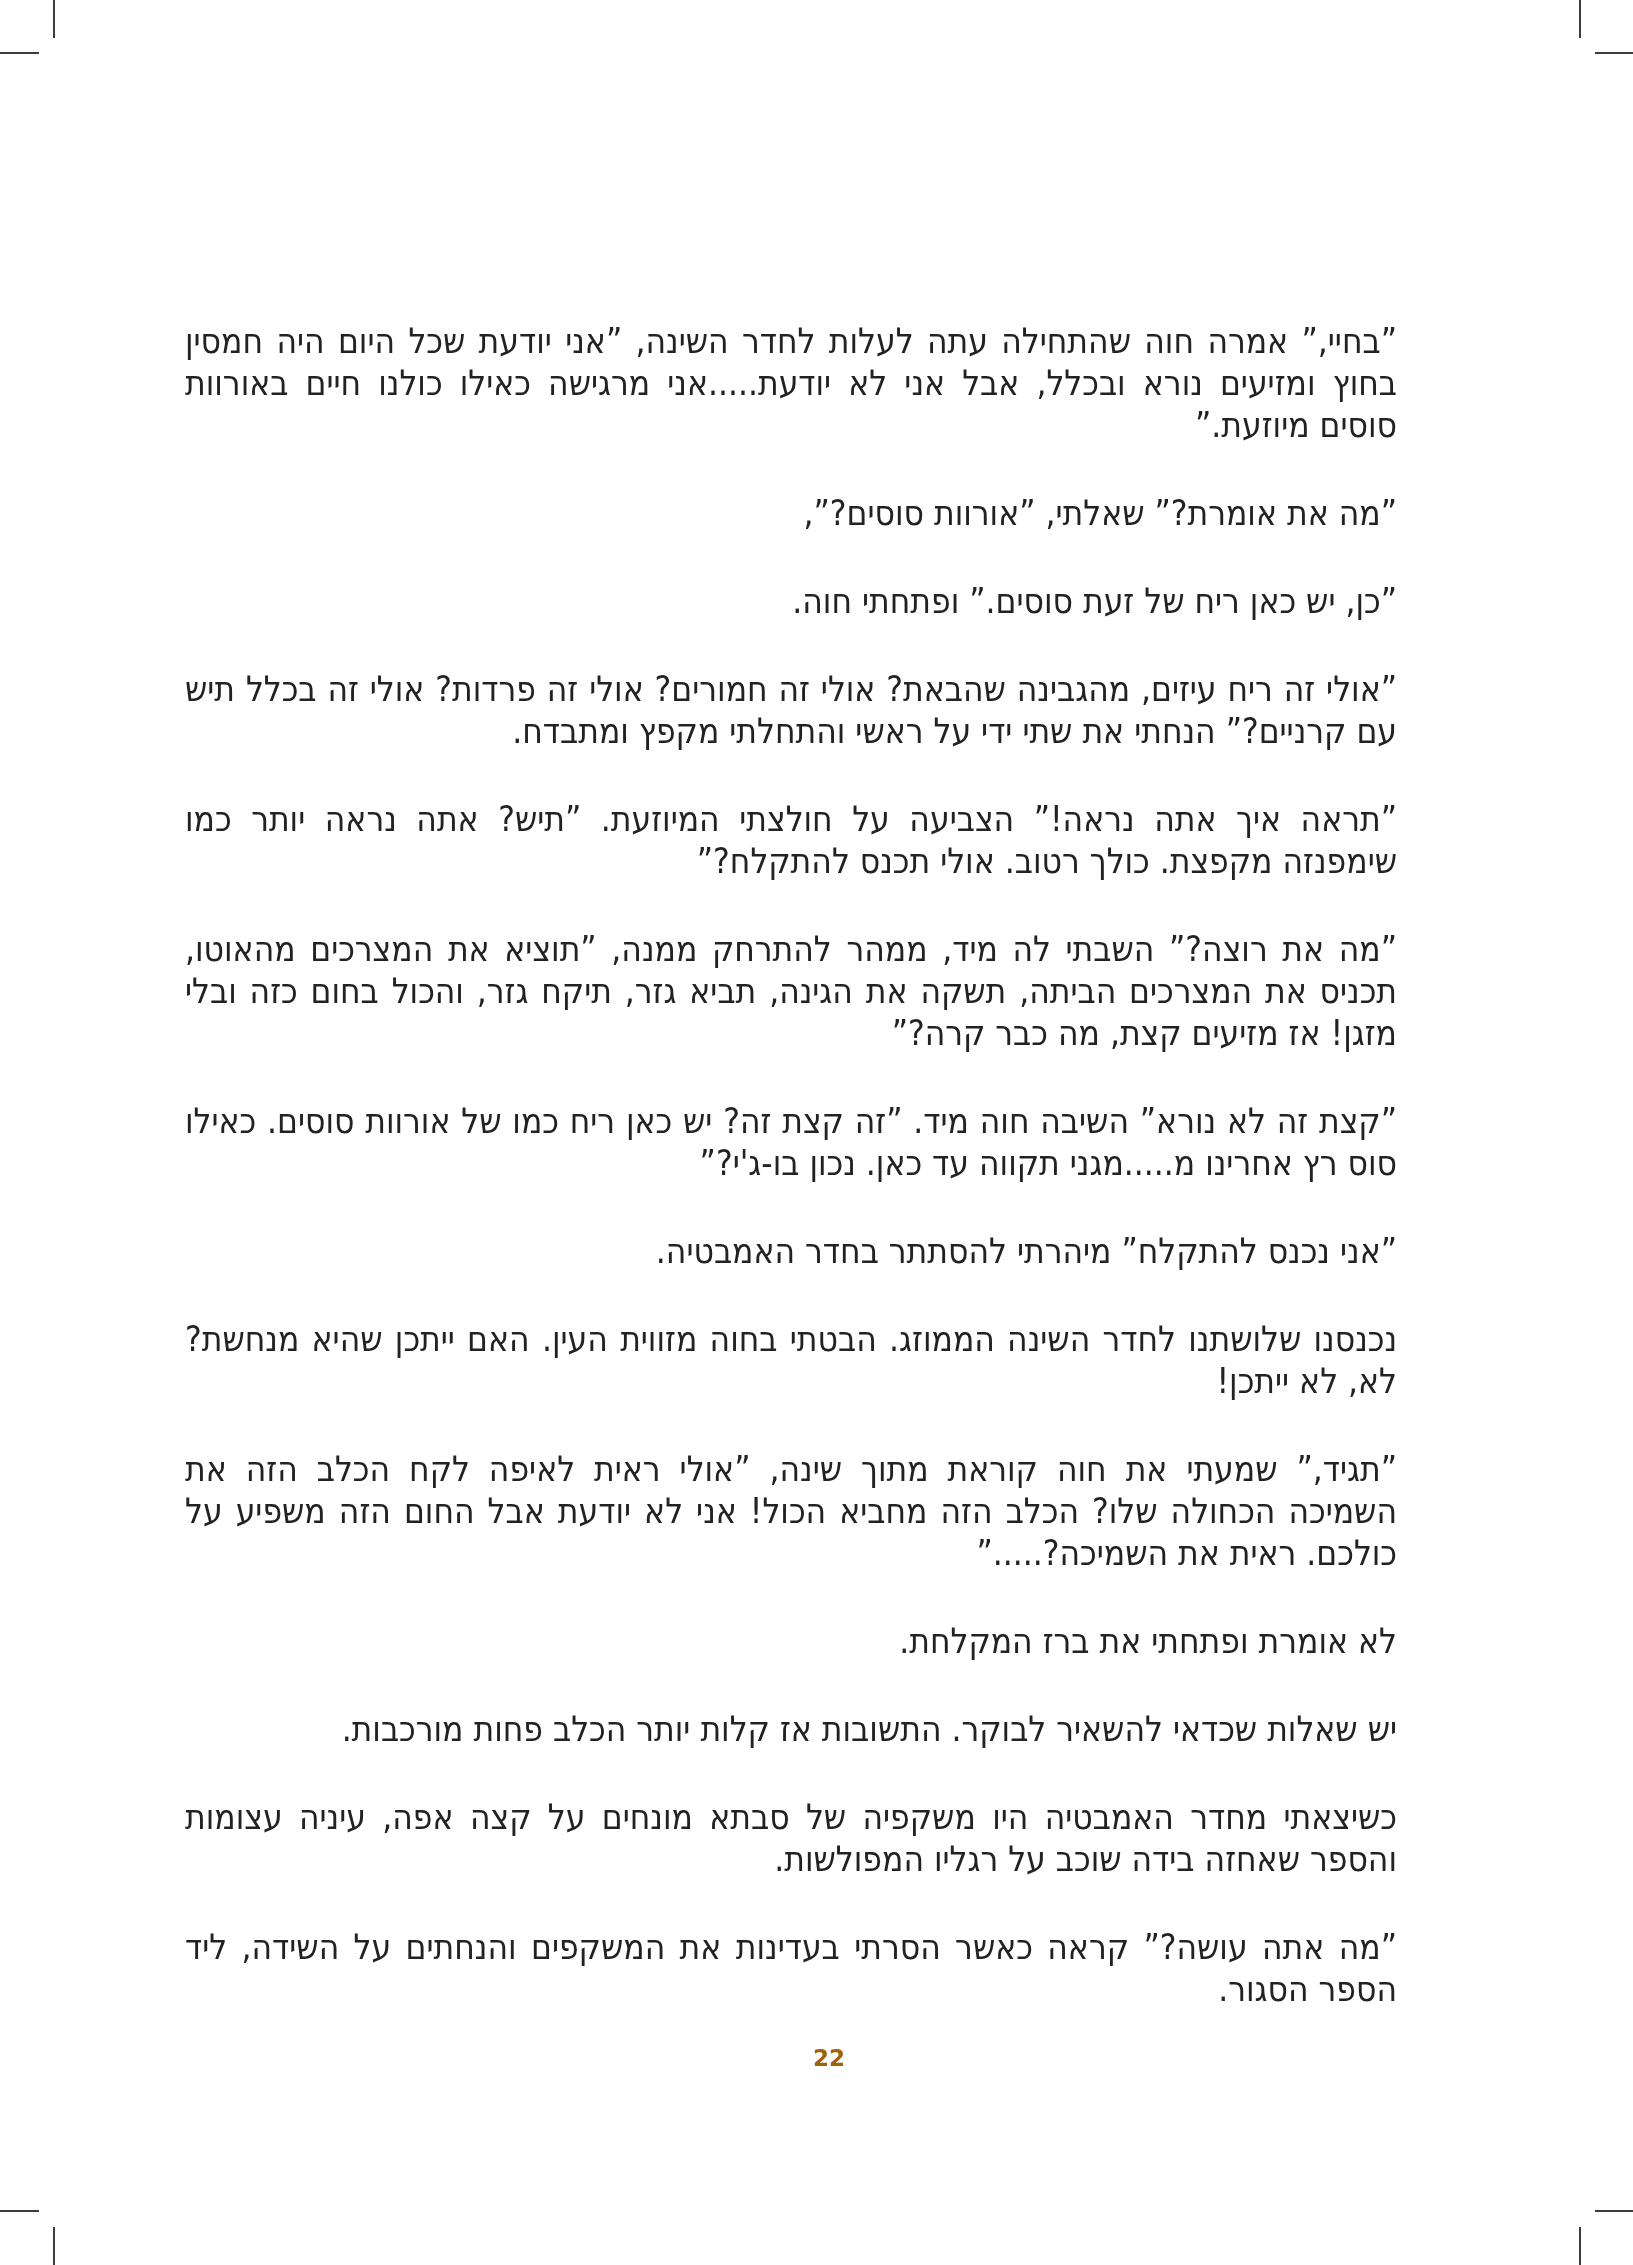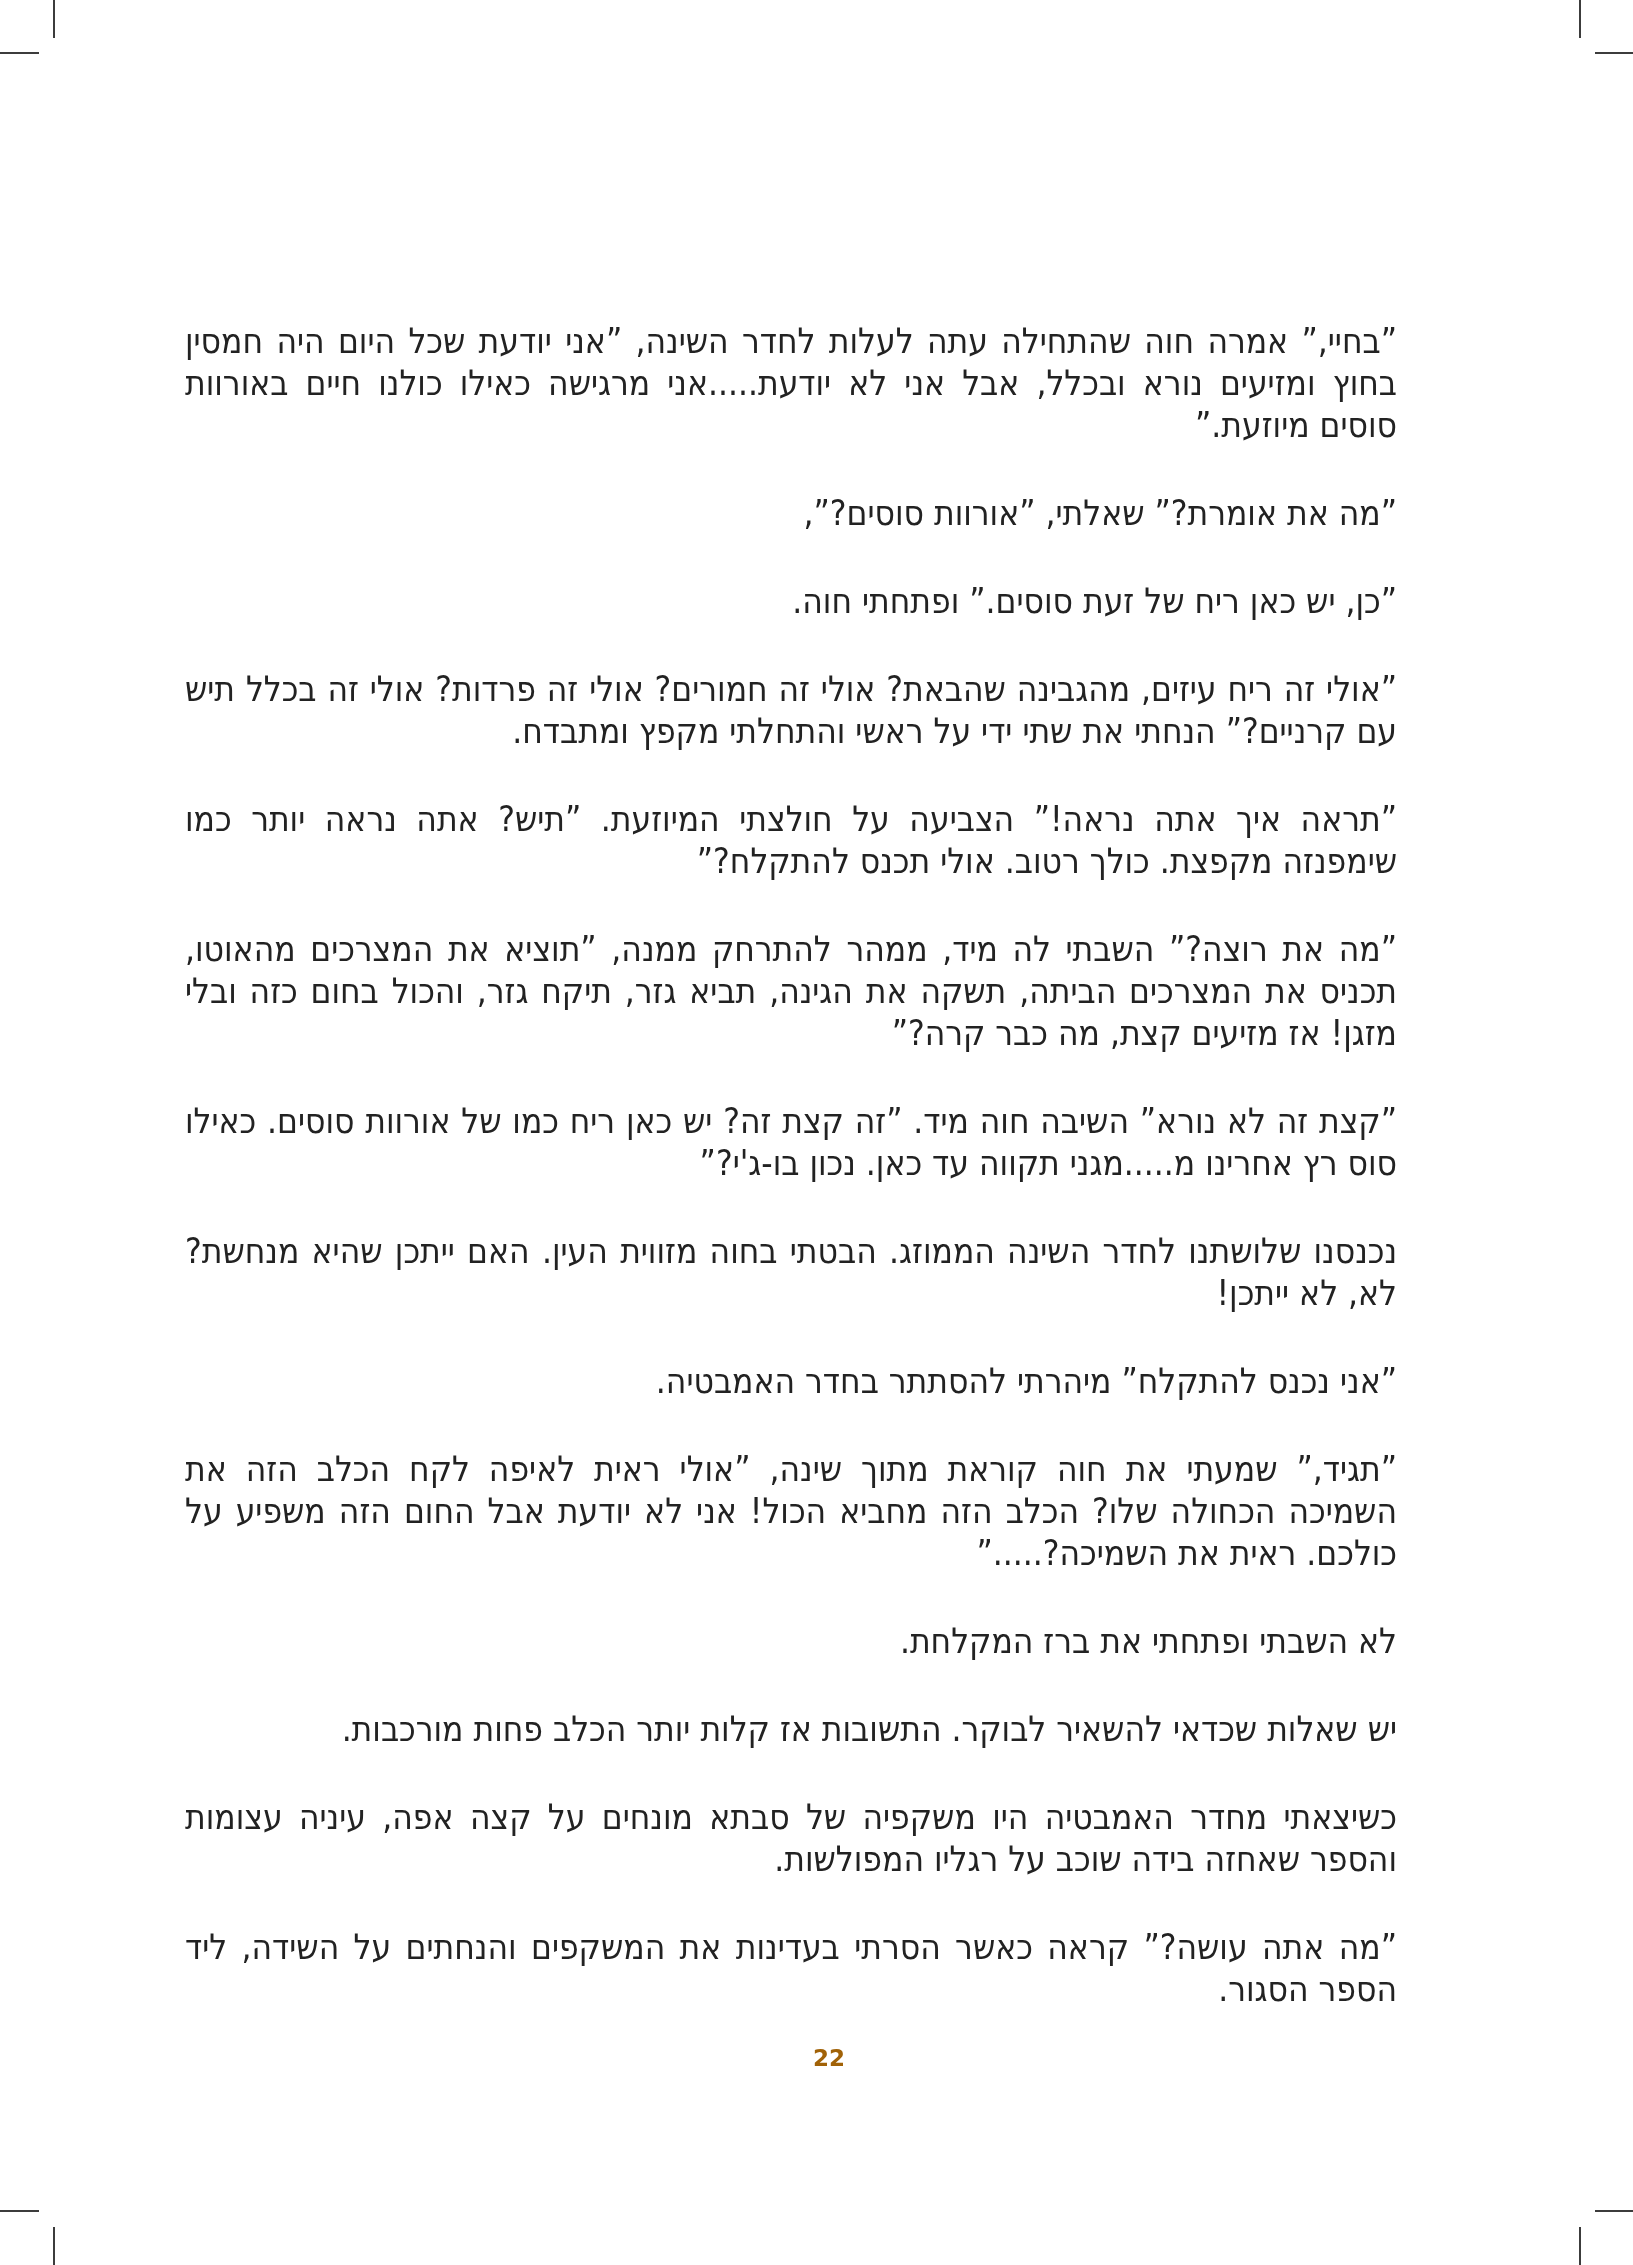--- a/index.html
+++ b/index.html
@@ -80,24 +80,24 @@
   <div class="crop br-v"></div>
 
   <div class="text-block">
     <p>”בחיי,” אמרה חוה שהתחילה עתה לעלות לחדר השינה, ”אני יודעת שכל היום היה חמסין בחוץ ומזיעים נורא ובכלל, אבל אני לא יודעת.....אני מרגישה כאילו כולנו חיים באורוות סוסים מיוזעת.”</p>
     <p>”מה את אומרת?” שאלתי, ”אורוות סוסים?”,</p>
     <p>”כן, יש כאן ריח של זעת סוסים.” ופתחתי חוה.</p>
     <p>”אולי זה ריח עיזים, מהגבינה שהבאת? אולי זה חמורים? אולי זה פרדות? אולי זה בכלל תיש עם קרניים?” הנחתי את שתי ידי על ראשי והתחלתי מקפץ ומתבדח.</p>
     <p>”תראה איך אתה נראה!” הצביעה על חולצתי המיוזעת. ”תיש? אתה נראה יותר כמו שימפנזה מקפצת. כולך רטוב. אולי תכנס להתקלח?”</p>
     <p>”מה את רוצה?” השבתי לה מיד, ממהר להתרחק ממנה, ”תוציא את המצרכים מהאוטו, תכניס את המצרכים הביתה, תשקה את הגינה, תביא גזר, תיקח גזר, והכול בחום כזה ובלי מזגן! אז מזיעים קצת, מה כבר קרה?”</p>
     <p>”קצת זה לא נורא” השיבה חוה מיד. ”זה קצת זה? יש כאן ריח כמו של אורוות סוסים. כאילו סוס רץ אחרינו מ.....מגני תקווה עד כאן. נכון בו-ג'י?”</p>
+    <p>”אני נכנס להתקלח” מיהרתי להסתתר בחדר האמבטיה.</p>
     <p>נכנסנו שלושתנו לחדר השינה הממוזג. הבטתי בחוה מזווית העין. האם ייתכן שהיא מנחשת? לא, לא ייתכן!</p>
-    <p>”אני נכנס להתקלח” מיהרתי להסתתר בחדר האמבטיה.</p>
     <p>”תגיד,” שמעתי את חוה קוראת מתוך שינה, ”אולי ראית לאיפה לקח הכלב הזה את השמיכה הכחולה שלו? הכלב הזה מחביא הכול! אני לא יודעת אבל החום הזה משפיע על כולכם. ראית את השמיכה?.....”</p>
-    <p>לא השבתי ופתחתי את ברז המקלחת.</p>
+    <p>לא אומרת ופתחתי את ברז המקלחת.</p>
     <p>יש שאלות שכדאי להשאיר לבוקר. התשובות אז קלות יותר הכלב פחות מורכבות.</p>
     <p>כשיצאתי מחדר האמבטיה היו משקפיה של סבתא מונחים על קצה אפה, עיניה עצומות והספר שאחזה בידה שוכב על רגליו המפולשות.</p>
     <p>”מה אתה עושה?” קראה כאשר הסרתי בעדינות את המשקפים והנחתים על השידה, ליד הספר הסגור.</p>
   </div>
 
   <div class="page-number">22</div>
 
 </div>
 
 

